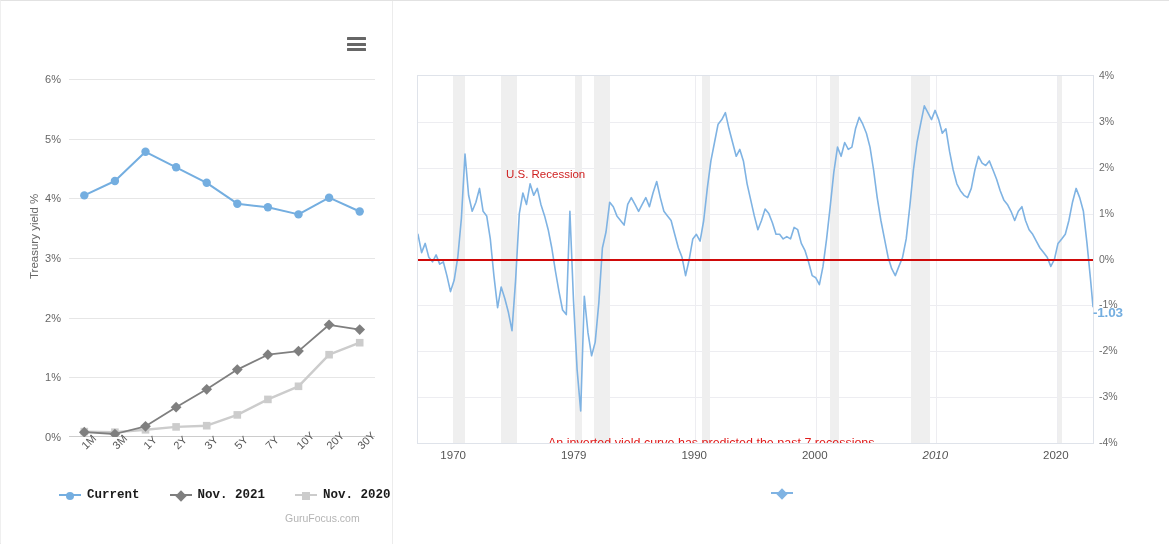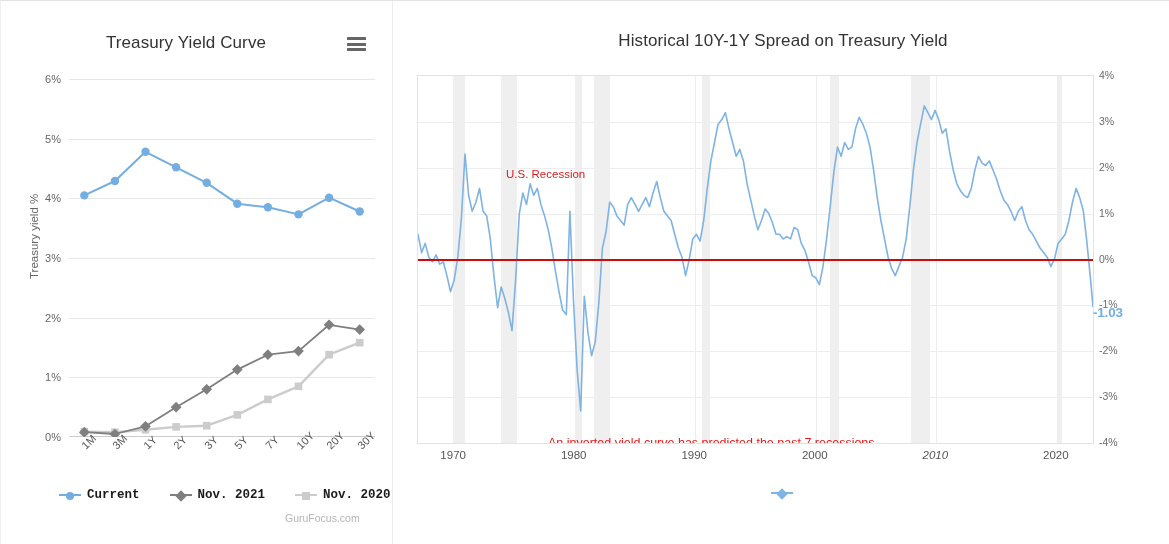--- a/index.html
+++ b/index.html
@@ -155,21 +155,20 @@
     white-space: nowrap; letter-spacing: -.2px;
   }
 </style>
 </head>
 <body>
 
 <div id="root">
 
   <div class="panel" id="panel-left">
 
-    <div class="chart-title" id="title-left">Treasury Yield Curve</div>
 
     <div class="hamburger" id="menu-left">
       <i></i>
         <i></i>
         <i></i>
     </div>
 
     <div id="lc-ylabel">Treasury yield %</div>
 
     <div id="lc-plot">
@@ -258,21 +257,20 @@
       <div class="xtick-rot" style="left: 200.7px;">3Y</div>
       <div class="xtick-rot" style="left: 231.3px;">5Y</div>
       <div class="xtick-rot" style="left: 261.9px;">7Y</div>
       <div class="xtick-rot" style="left: 292.5px;">10Y</div>
       <div class="xtick-rot" style="left: 323.1px;">20Y</div>
       <div class="xtick-rot" style="left: 353.7px;">30Y</div>
     </div>
 
   <div class="panel" id="panel-right">
 
-    <div class="chart-title" id="title-right">Historical 10Y-1Y Spread on Treasury Yield</div>
 
     <div id="rc-plot">
         <div class="vgrid" style="left: 638.839px;"></div>
         <div class="vgrid" style="left: 518.304px;"></div>
         <div class="vgrid" style="left: 397.768px;"></div>
         <div class="vgrid" style="left: 277.232px;"></div>
         <div class="vgrid" style="left: 156.696px;"></div>
         <div class="vgrid" style="left: 36.1607px;"></div>
         <div class="rgrid" style="top: 321.125px;"></div>
         <div class="rgrid" style="top: 275.25px;"></div>
@@ -311,19 +309,19 @@
   <div class="rytick" style="top: 74px;">4%</div>
       <div class="rytick" style="top: 119.875px;">3%</div>
       <div class="rytick" style="top: 165.75px;">2%</div>
       <div class="rytick" style="top: 211.625px;">1%</div>
       <div class="rytick" style="top: 257.5px;">0%</div>
       <div class="rytick" style="top: 303.375px;">-1%</div>
       <div class="rytick" style="top: 349.25px;">-2%</div>
       <div class="rytick" style="top: 395.125px;">-3%</div>
       <div class="rytick" style="top: 441px;">-4%</div>
       <div class="rxtick" style="left: 60.1607px;">1970</div>
-      <div class="rxtick" style="left: 180.696px;">1980</div>
+      <div class="rxtick" style="left: 180.696px;">1979</div>
       <div class="rxtick" style="left: 301.232px;">1990</div>
       <div class="rxtick" style="left: 421.768px;">2000</div>
       <div class="rxtick" style="left: 542.304px; font-style: italic;">2010</div>
       <div class="rxtick" style="left: 662.839px;">2020</div>
     </div>
 </div>
 
 </body></html>

